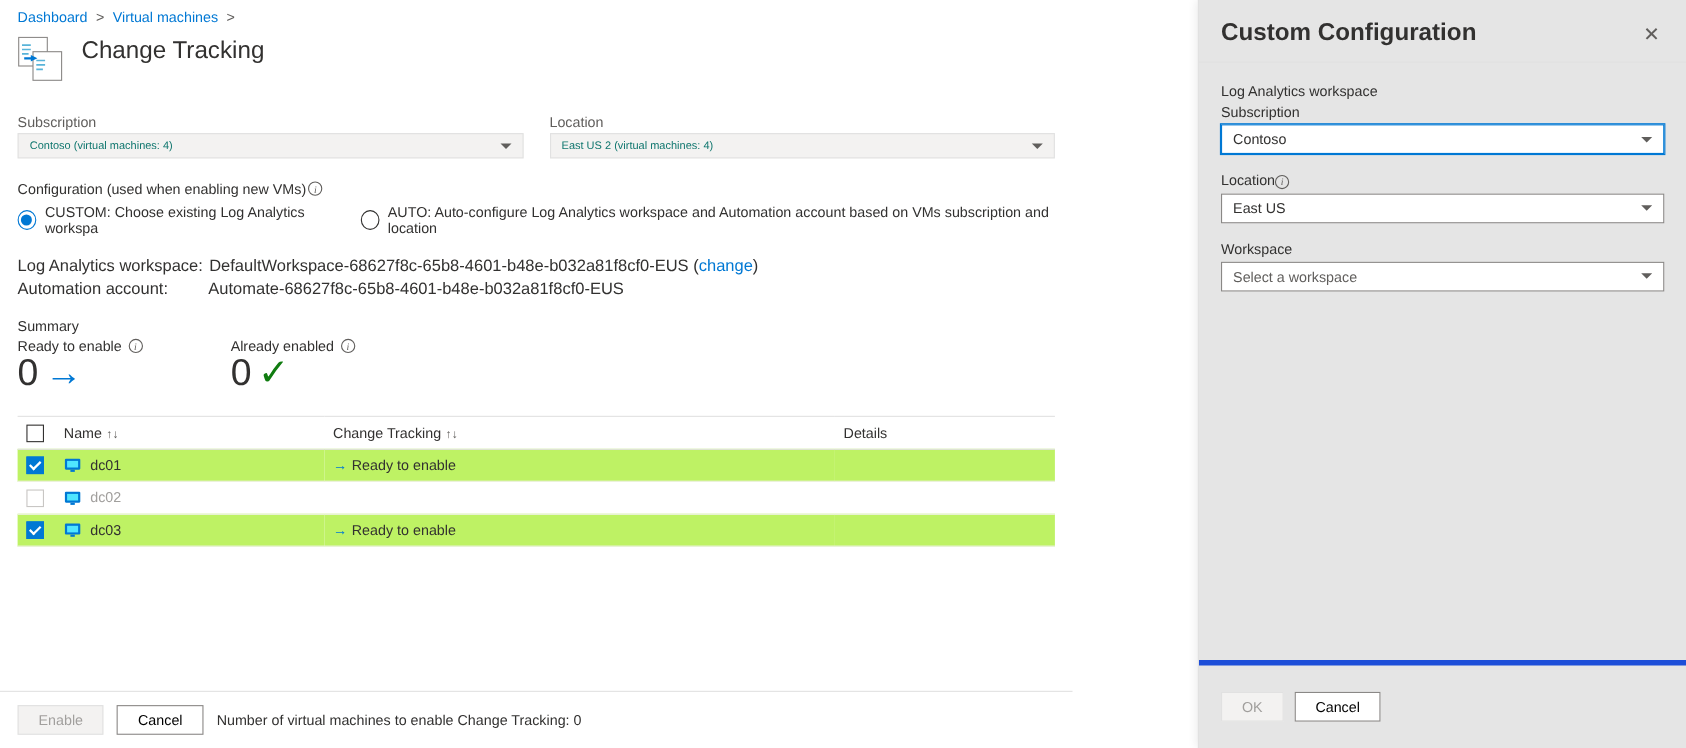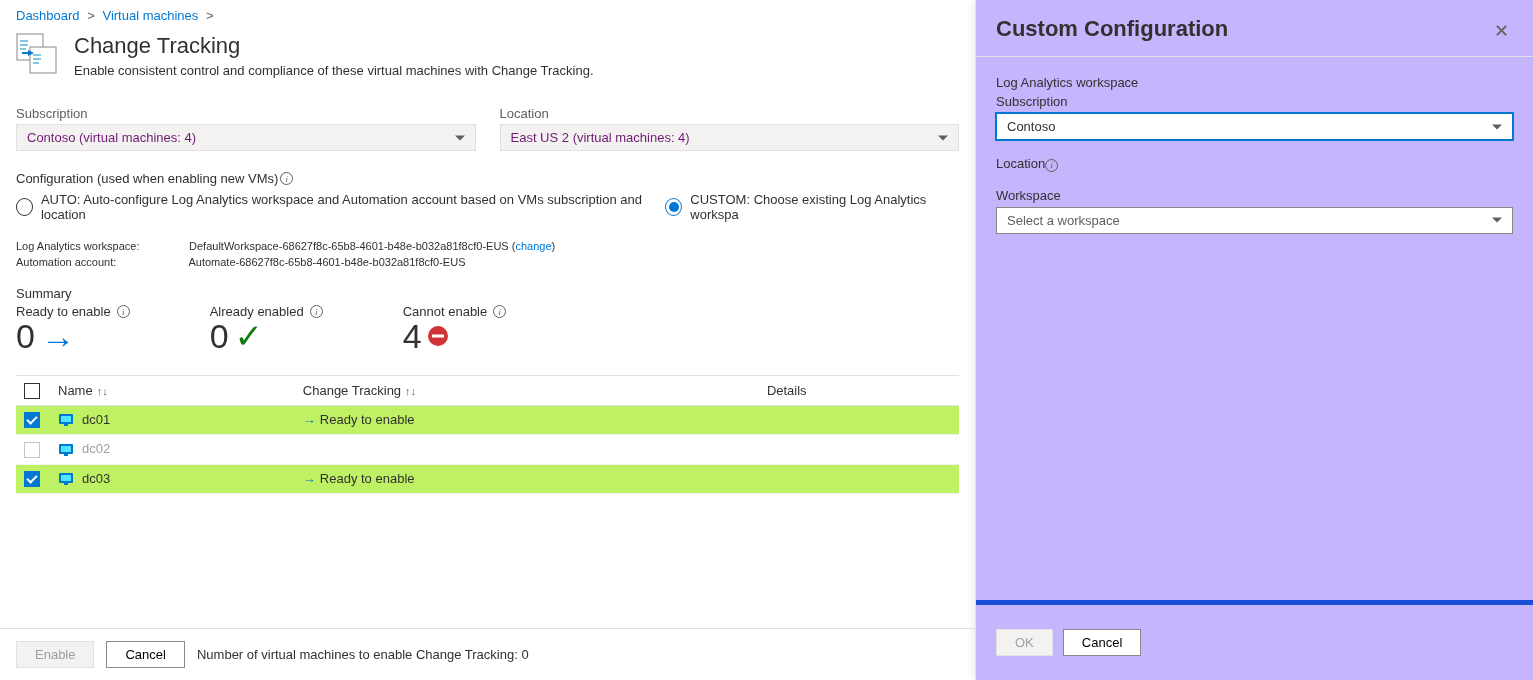--- a/index.html
+++ b/index.html
@@ -9,31 +9,31 @@
 .breadcrumb a{color:#0078d4;text-decoration:none}
 .breadcrumb .sep{margin:0 4px;color:#605e5c}
 h1.page-title{font-size:26px;font-weight:600;margin-bottom:24px;color:#323130}
 .feature{display:flex;gap:16px;margin-bottom:28px}
 .feature-icon{width:42px;height:42px;flex-shrink:0}
 .feature-text h2{font-size:22px;font-weight:400;margin-bottom:4px}
 .feature-text p{font-size:13px;color:#323130}
 .filters-row{display:flex;gap:24px;margin-bottom:20px}
 .field{flex:1}
 .field-label{font-size:13px;color:#605e5c;margin-bottom:3px;display:block}
-.select{width:100%;border:1px solid #e1e1e1;background:#f3f2f1;color:#701a75;padding:5px 28px 5px 10px;font-size:13px;position:relative}
+.select{width:100%;border:1px solid #e1e1e1;background:#f3f2f1;color:#0f766e;padding:5px 28px 5px 10px;font-size:10px;position:relative}
 .select::after{content:"";position:absolute;right:10px;top:50%;width:0;height:0;border-left:5px solid transparent;border-right:5px solid transparent;border-top:5px solid #605e5c;transform:translateY(-50%)}
 .config-title{font-size:13px;margin-bottom:6px;display:flex;align-items:center;gap:2px}
 .info-icon{display:inline-flex;width:13px;height:13px;border:1px solid #605e5c;border-radius:50%;align-items:center;justify-content:center;font-size:9px;color:#605e5c;font-style:italic;font-family:serif}
 .info-icon::before{content:"i"}
 .radio-row{display:flex;gap:18px;align-items:center;margin-bottom:18px}
 .radio{display:flex;align-items:center;gap:8px;font-size:13px}
 .radio-btn{width:18px;height:18px;border:1px solid #323130;border-radius:50%;display:flex;align-items:center;justify-content:center;cursor:pointer}
 .radio-btn.checked{border-color:#0078d4;border-width:1px}
 .radio-btn.checked::after{content:"";width:10px;height:10px;background:#0078d4;border-radius:50%}
-.kv{margin-bottom:4px;font-size:11px}
+.kv{margin-bottom:4px;font-size:15px}
 .kv-label{display:inline-block;width:170px}
 .link{color:#0078d4;cursor:pointer}
 .summary{margin-top:18px}
 .summary-title{font-size:13px;margin-bottom:3px}
 .summary-items{display:flex;gap:80px;margin-bottom:22px}
 .summary-item-label{font-size:13px;display:flex;align-items:center;gap:6px;margin-bottom:0}
 .big{font-size:34px;font-weight:400;display:flex;align-items:center;gap:6px;line-height:1}
 .arrow-r{color:#0078d4}
 .check{color:#107c10}
 .no-entry{width:20px;height:20px;background:#d13438;border-radius:50%;display:inline-block;position:relative}
@@ -45,21 +45,21 @@
 .chk{width:16px;height:16px;border:1px solid #323130;display:inline-block;vertical-align:middle;cursor:pointer;background:#fff}
 .chk.checked{background:#0078d4;border-color:#0078d4;position:relative}
 .chk.checked::after{content:"";position:absolute;left:4px;top:1px;width:4px;height:8px;border:solid #fff;border-width:0 2px 2px 0;transform:rotate(45deg)}
 .chk.disabled{border-color:#c8c6c4;background:#fff}
 .vm-icon{width:16px;height:16px;display:inline-block;vertical-align:middle;margin-right:8px}
 .sort{color:#605e5c;font-size:11px;margin-left:4px}
 .ready-icon{color:#0078d4;margin-right:4px}
 .footer{position:absolute;bottom:0;left:0;width:975px;border-top:1px solid #e1e1e1;padding:12px 16px;display:flex;align-items:center;gap:12px;background:#fff}
 .btn{padding:5px 18px;font-size:13px;border:1px solid #8a8886;background:#fff;cursor:pointer}
 .btn.primary{background:#f3f2f1;border:1px solid #e1e1e1;color:#a19f9d;cursor:not-allowed}
-.panel{position:absolute;right:0;top:0;width:558px;height:680px;background:#c4b5fd;border-left:1px solid #e1e1e1;box-shadow:-2px 0 8px rgba(0,0,0,.08);display:flex;flex-direction:column}
+.panel{position:absolute;right:0;top:0;width:444px;height:680px;background:#e5e5e5;border-left:1px solid #e1e1e1;box-shadow:-2px 0 8px rgba(0,0,0,.08);display:flex;flex-direction:column}
 .panel-header{padding:16px 20px 10px 20px;display:flex;align-items:flex-start;justify-content:space-between;border-bottom:1px solid #e1e1e1}
 .panel-header h2{font-size:22px;font-weight:600}
 .close-x{font-size:18px;cursor:pointer;color:#605e5c;background:none;border:none;padding:4px}
 .panel-body{padding:18px 20px;flex:1}
 .pfield{margin-bottom:16px}
 .pfield label{font-size:13px;display:block;margin-bottom:4px;color:#323130}
 .psel{width:100%;border:1px solid #8a8886;padding:5px 28px 5px 10px;font-size:13px;background:#fff;position:relative;cursor:pointer}
 .psel.focus{border-color:#0078d4;outline:1px solid #0078d4}
 .psel::after{content:"";position:absolute;right:10px;top:50%;width:0;height:0;border-left:5px solid transparent;border-right:5px solid transparent;border-top:5px solid #605e5c;transform:translateY(-50%)}
 .psel.placeholder{color:#605e5c}
@@ -86,47 +86,46 @@
           <rect x="1" y="1" width="26" height="26" fill="#fff" stroke="#8a8886"></rect>
           <rect x="14" y="14" width="26" height="26" fill="#fff" stroke="#8a8886"></rect>
           <path d="M4 8 L12 8 M4 12 L12 12 M4 16 L10 16" stroke="#59b4d9" stroke-width="1.5"></path>
           <path d="M17 22 L25 22 M17 26 L25 26 M17 30 L23 30" stroke="#59b4d9" stroke-width="1.5"></path>
           <path d="M6 20 L14 20" stroke="#0078d4" stroke-width="2" marker-end=""></path>
           <polygon points="12,17 18,20 12,23" fill="#0078d4"></polygon>
         </svg>
     </div>
     <div class="feature-text">
       <h2>Change Tracking</h2>
-      <p>Enable consistent control and compliance of these virtual machines with Change Tracking.</p>
     </div>
   </div>
 
   <div class="filters-row">
     <div class="field">
       <label class="field-label">Subscription</label>
       <div class="select">Contoso (virtual machines: 4)</div>
     </div>
     <div class="field">
       <label class="field-label">Location</label>
       <div class="select">East US 2 (virtual machines: 4)</div>
     </div>
   </div>
 
   <div class="config-title">
     <span>Configuration (used when enabling new VMs)</span>
     <span class="info-icon"></span>
   </div>
   <div class="radio-row">
     <div class="radio">
+      <span class="radio-btn checked"></span>
+      <span>CUSTOM: Choose existing Log Analytics workspa</span>
+    </div>
+    <div class="radio">
       <span class="radio-btn"></span>
       <span>AUTO: Auto-configure Log Analytics workspace and Automation account based on VMs subscription and location</span>
-    </div>
-    <div class="radio">
-      <span class="radio-btn checked"></span>
-      <span>CUSTOM: Choose existing Log Analytics workspa</span>
     </div>
   </div>
 
   <div class="kv">
     <span class="kv-label">Log Analytics workspace:</span>
     <span>DefaultWorkspace-68627f8c-65b8-4601-b48e-b032a81f8cf0-EUS</span>
     (<span class="link">change</span>)
   </div>
   <div class="kv">
     <span class="kv-label">Automation account:</span>
@@ -147,30 +146,20 @@
           </div>
       </div>
       <div>
         <div class="summary-item-label">
             <span>Already enabled</span>
             <span class="info-icon"></span>
           </div>
         <div class="big">
             <span>0</span>
             <span class="check">✓</span>
-          </div>
-      </div>
-      <div>
-        <div class="summary-item-label">
-            <span>Cannot enable</span>
-            <span class="info-icon"></span>
-          </div>
-        <div class="big">
-            <span>4</span>
-            <span class="no-entry"></span>
           </div>
       </div>
     </div>
   </div>
 
   <table class="vm">
     <thead>
       <tr>
         <th class="th-check"><span class="chk"></span></th>
         <th><span>Name</span><span class="sort">↑↓</span></th>
@@ -225,20 +214,21 @@
     <button class="close-x">✕</button>
   </div>
   <div class="panel-body">
     <div class="pfield">
       <label>Log Analytics workspace</label>
       <label>Subscription</label>
       <div class="psel focus">Contoso</div>
     </div>
     <div class="pfield">
       <label class="flex-label"><span>Location</span><span class="info-icon"></span></label>
+      <div class="psel">East US</div>
     </div>
     <div class="pfield">
       <label>Workspace</label>
       <div class="psel placeholder">Select a workspace</div>
     </div>
   </div>
   <div class="panel-footer">
     <button class="btn primary">OK</button>
     <button class="btn">Cancel</button>
   </div>

